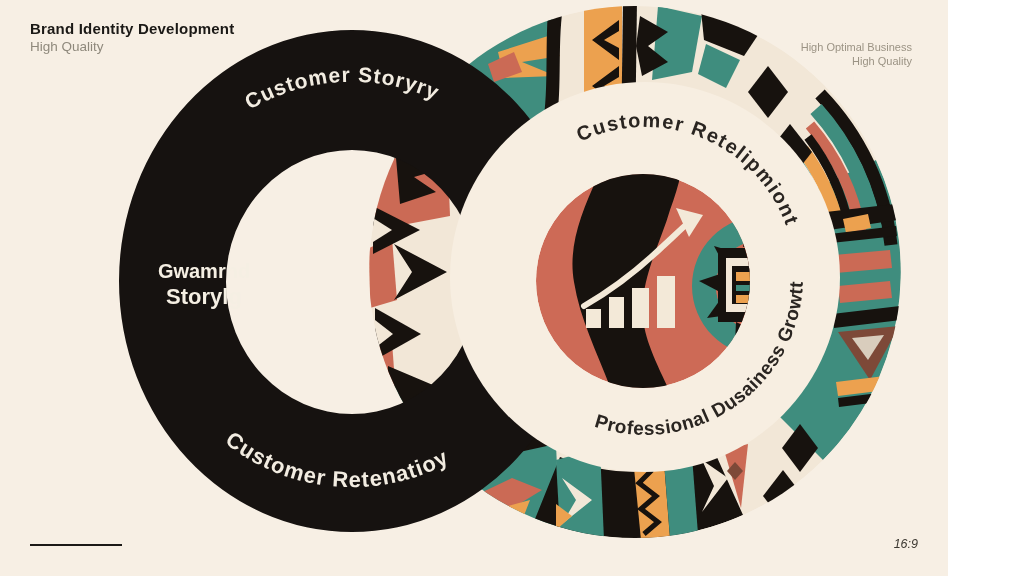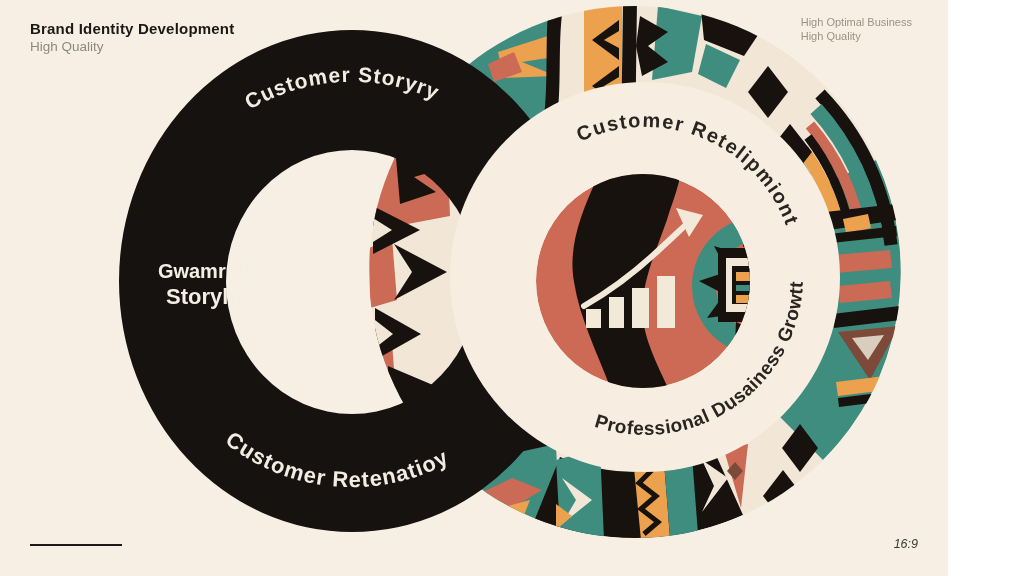--- a/index.html
+++ b/index.html
@@ -3,21 +3,21 @@
 <meta charset="utf-8">
 <style>
   html,body{margin:0;padding:0;}
   .stage{
     position:relative;width:948px;height:576px;overflow:hidden;
     background:#f7efe4;font-family:"Liberation Sans",sans-serif;
   }
   .hdr-left{position:absolute;left:30px;top:20px;}
   .hdr-left .title{font-size:15px;font-weight:bold;color:#1b1916;letter-spacing:.2px;}
   .hdr-left .sub{font-size:13.5px;color:#8f897c;margin-top:2px;}
-  .hdr-right{position:absolute;right:36px;top:16px;}
+  .hdr-right{position:absolute;right:36px;top:41px;text-align:right;}
   .hdr-right .l1{font-size:11px;color:#9b9384;}
   .hdr-right .l2{font-size:11px;color:#9b9384;margin-top:2px;}
   .footer-rule{position:absolute;left:30px;top:544px;width:92px;height:2px;background:#1b1916;}
   .footer-ratio{position:absolute;right:30px;top:537px;font-size:12.5px;color:#3c3831;font-style:italic;}
   svg{position:absolute;left:0;top:0;}
   .c-k{fill:#17120e}.c-t{fill:#3f8d7e}.c-c{fill:#cb6a55}.c-o{fill:#eca14f}
   .c-b{fill:#7d4938}.c-g{fill:#d9cdbd}.c-cr{fill:#f2e7d7}
   .sk{stroke:#17120e;fill:none}.st{stroke:#3f8d7e;fill:none}
   .sc{stroke:#cb6a55;fill:none}.so{stroke:#eca14f;fill:none}
   .ring-text{font-family:"Liberation Sans",sans-serif;font-weight:600;fill:#f2ece1;}

